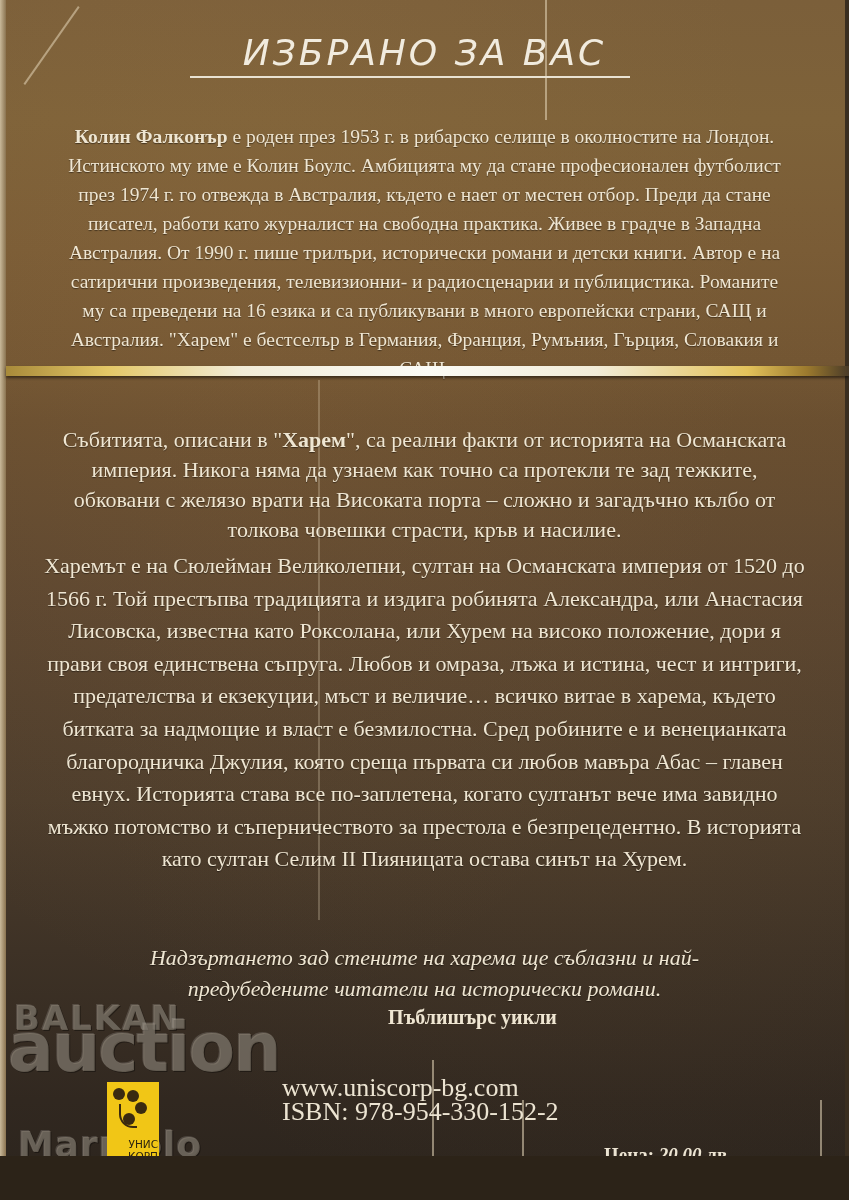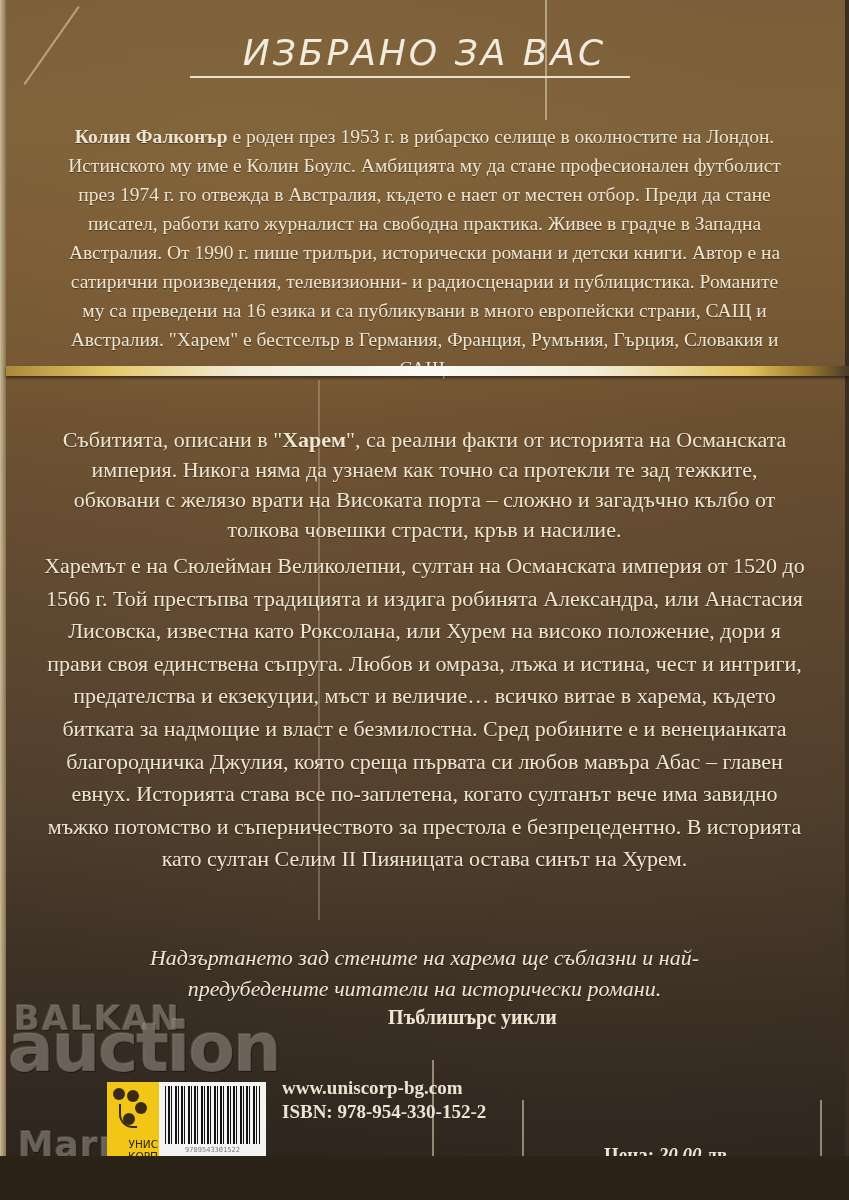--- a/index.html
+++ b/index.html
@@ -119,21 +119,21 @@
       #111 6px 7px, transparent 7px 10px, #111 10px 12px, transparent 12px 13px);
   }
   .barcode-digits {
     position: absolute; left: 2px; top: 64px; width: 103px; text-align: center;
     font-family: "DejaVu Sans Mono", monospace; font-size: 7px; color: #777;
   }
 
   .contact {
     position: absolute; left: 282px; top: 1076px;
     font-family: "Liberation Serif", "DejaVu Serif", serif;
-    font-size: 19px; line-height: 24px; color: #ece4d2; font-weight: bold;
+    font-size: 26px; line-height: 24px; color: #ece4d2;
   }
 
   .price {
     position: absolute; left: 604px; top: 1144px;
     font-family: "Liberation Serif", "DejaVu Serif", serif;
     font-size: 19px; color: #ece4d2; font-weight: bold; text-align: center;
   }
   .price .amount { font-style: italic; }
   .price .label { font-weight: bold; }
 </style>
@@ -176,24 +176,20 @@
     <div class="logo-dot" style="left:20px;top:8px;"></div>
     <div class="logo-dot" style="left:28px;top:20px;"></div>
     <div class="logo-dot" style="left:16px;top:31px;"></div>
     <div class="logo-swirl"></div>
     <div class="logo-text">
       <div>УНИС</div>
       <div>КОРП</div>
     </div>
   </div>
 
-  <div class="barcode">
-    <div class="barcode-bars"></div>
-    <div class="barcode-digits">9789543301522</div>
-  </div>
 
   <div class="contact">
     <div>www.uniscorp-bg.com</div>
     <div><span>ISBN:</span> <span>978-954-330-152-2</span></div>
   </div>
 
   <div class="price">
     <span class="label">Цена:</span>
     <span class="amount">20,00</span>
     <span>лв.</span>

